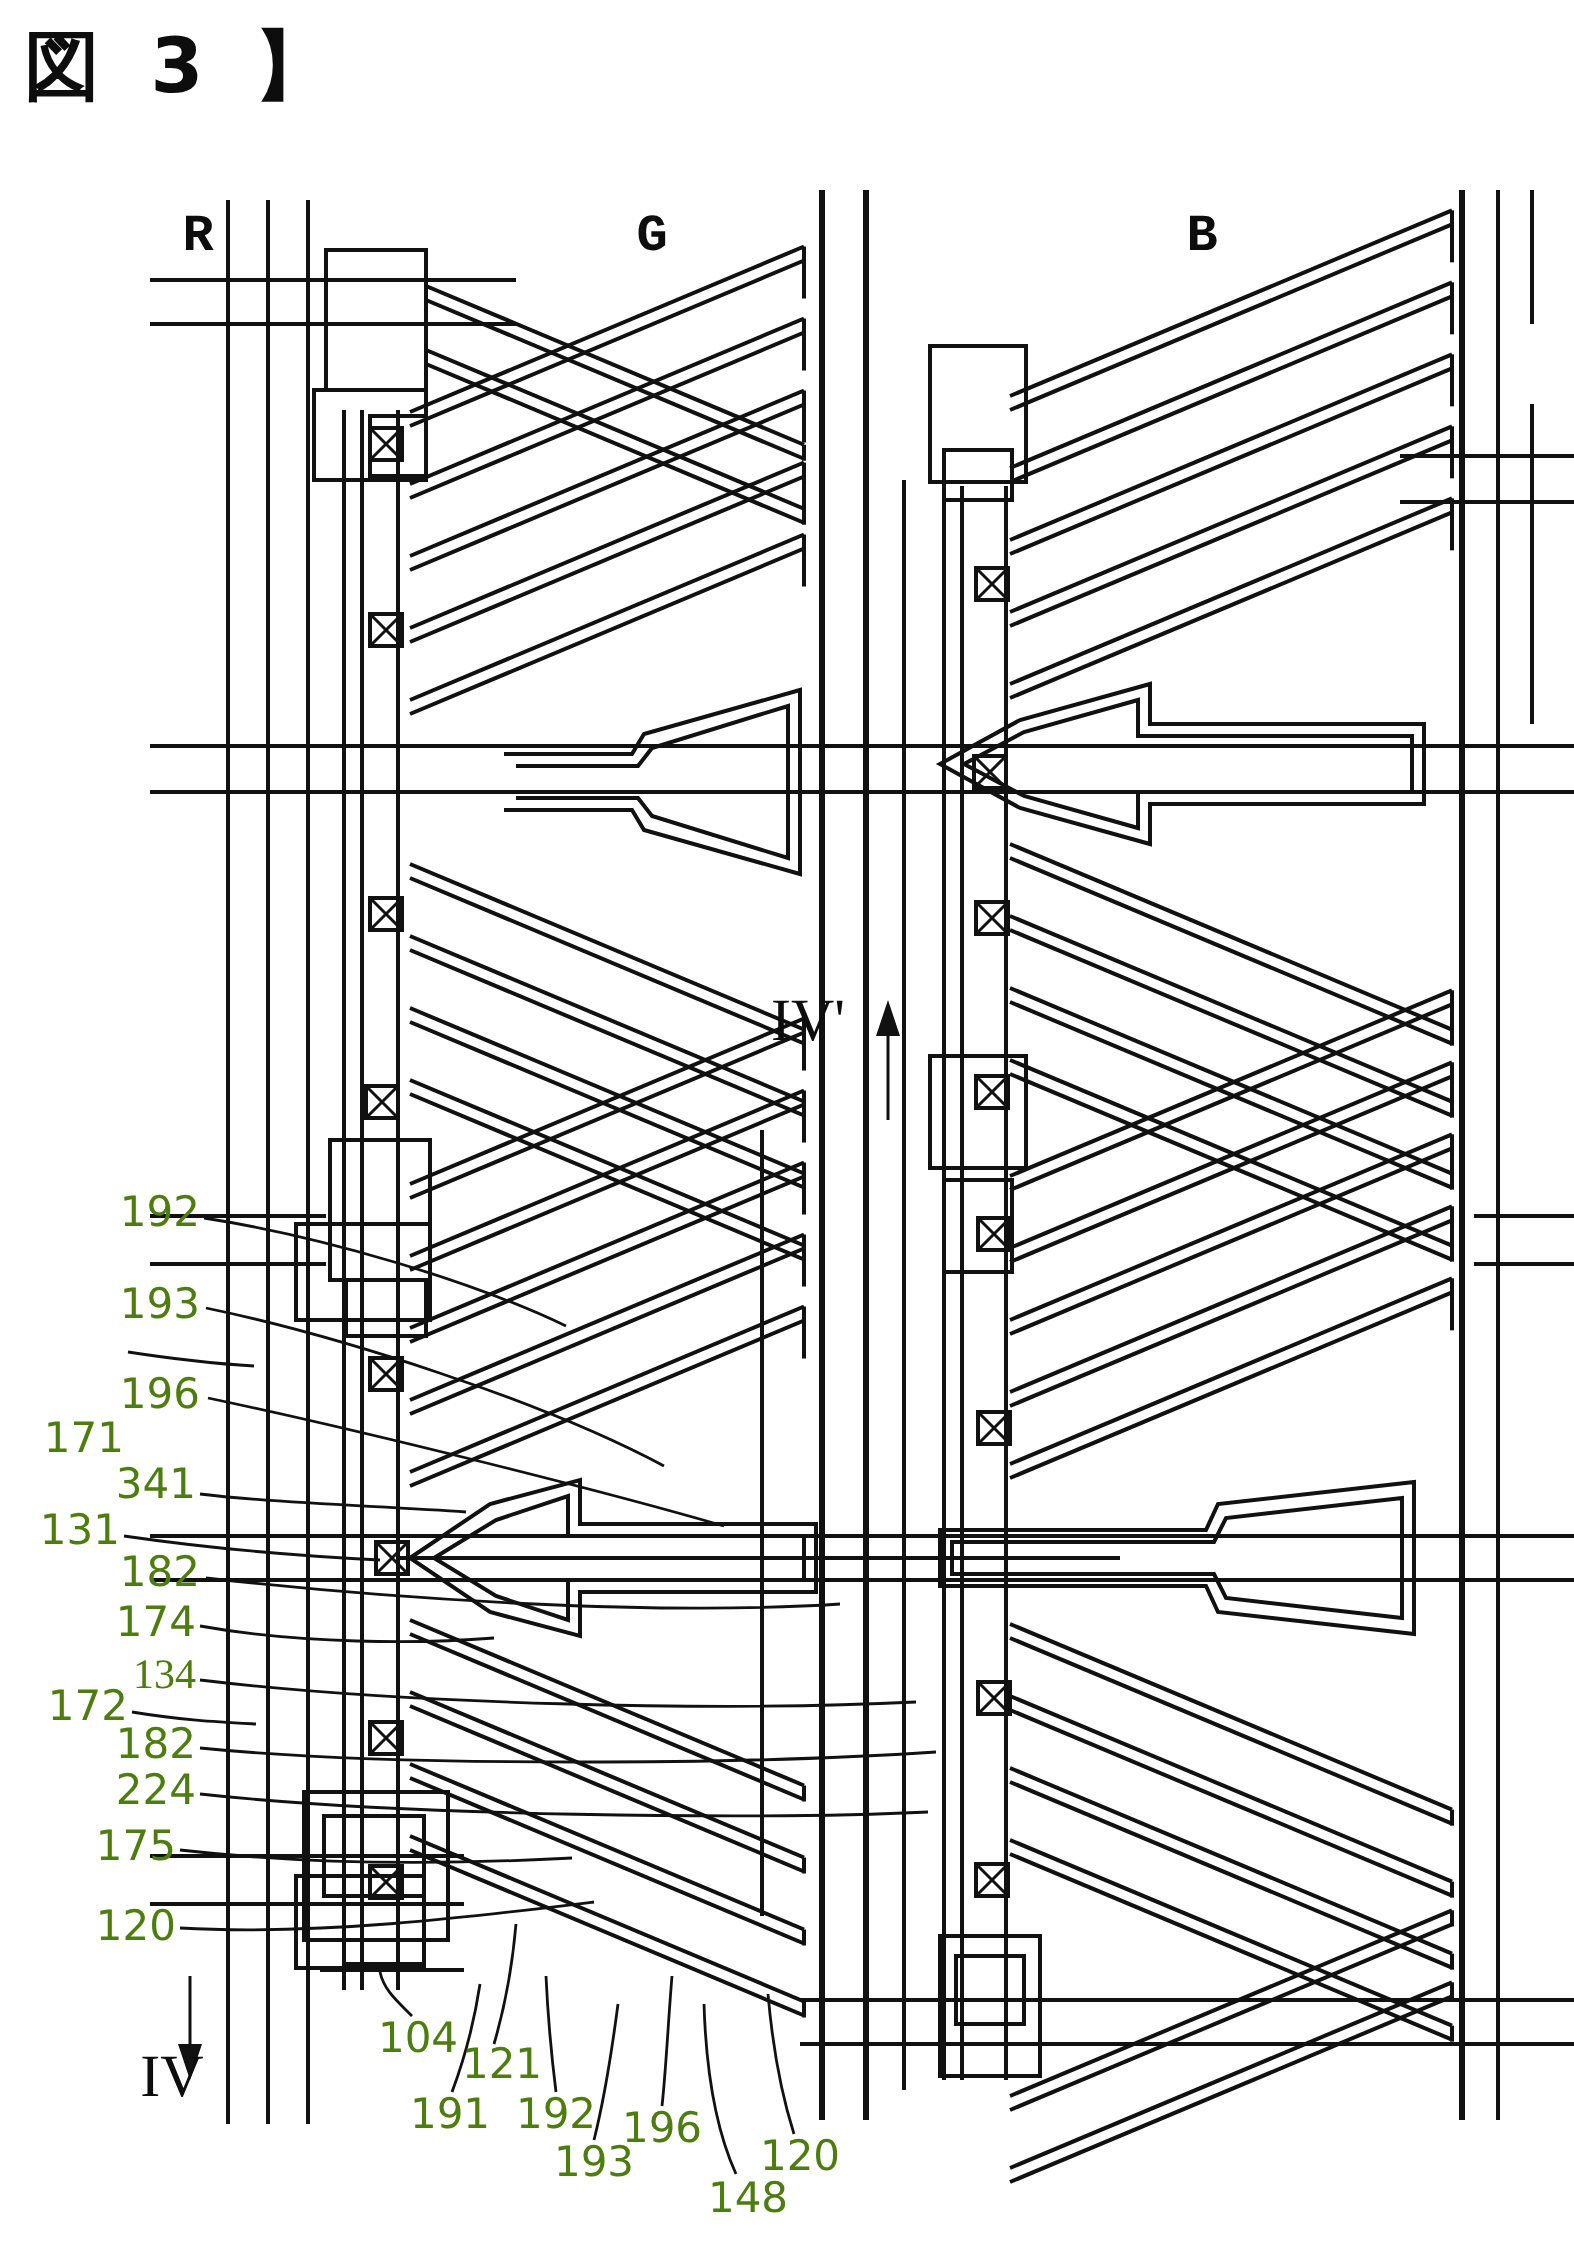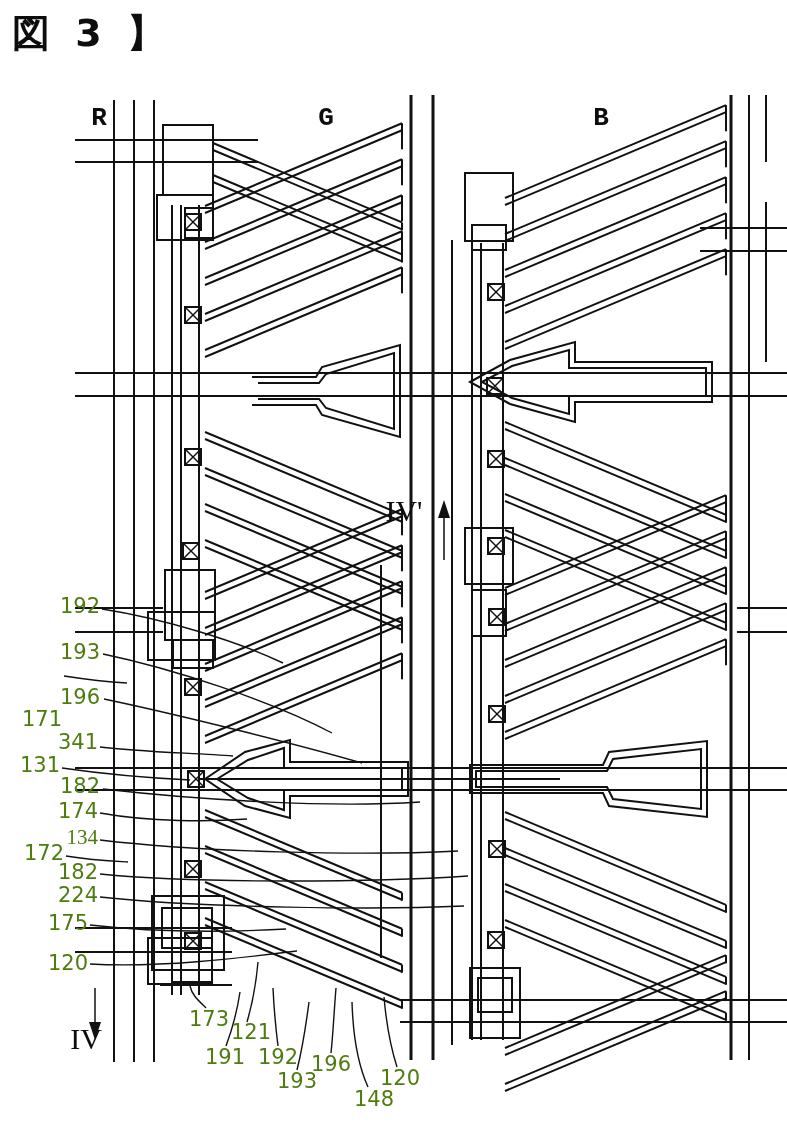--- a/index.html
+++ b/index.html
@@ -294,21 +294,21 @@
   <div class="ref right" style="left:12px;top:753px;">131</div>
   <div class="ref right" style="left:52px;top:774px;">182</div>
   <div class="ref right" style="left:50px;top:799px;">174</div>
   <div class="ref right" style="left:50px;top:825px;font-family:Liberation Serif, serif;">134</div>
   <div class="ref right" style="left:16px;top:841px;">172</div>
   <div class="ref right" style="left:50px;top:860px;">182</div>
   <div class="ref right" style="left:50px;top:883px;">224</div>
   <div class="ref right" style="left:40px;top:911px;">175</div>
   <div class="ref right" style="left:40px;top:951px;">120</div>
 
-  <div class="ref center" style="left:182px;top:1007px;">173</div>
+  <div class="ref center" style="left:182px;top:1007px;">104</div>
   <div class="ref center" style="left:224px;top:1020px;">121</div>
   <div class="ref center" style="left:198px;top:1045px;">191</div>
   <div class="ref center" style="left:251px;top:1045px;">192</div>
   <div class="ref center" style="left:270px;top:1069px;">193</div>
   <div class="ref center" style="left:304px;top:1052px;">196</div>
   <div class="ref center" style="left:347px;top:1087px;">148</div>
   <div class="ref center" style="left:373px;top:1066px;">120</div>
 
 </div>
 

